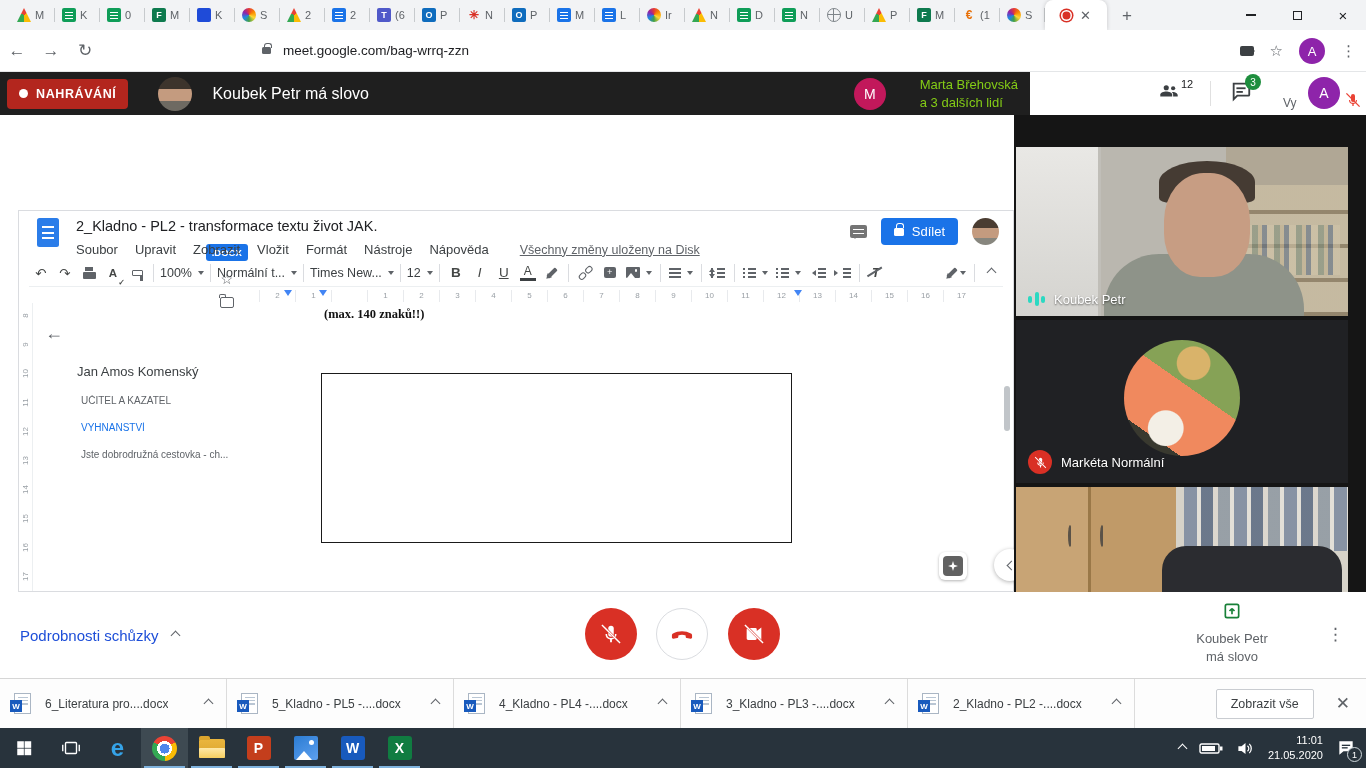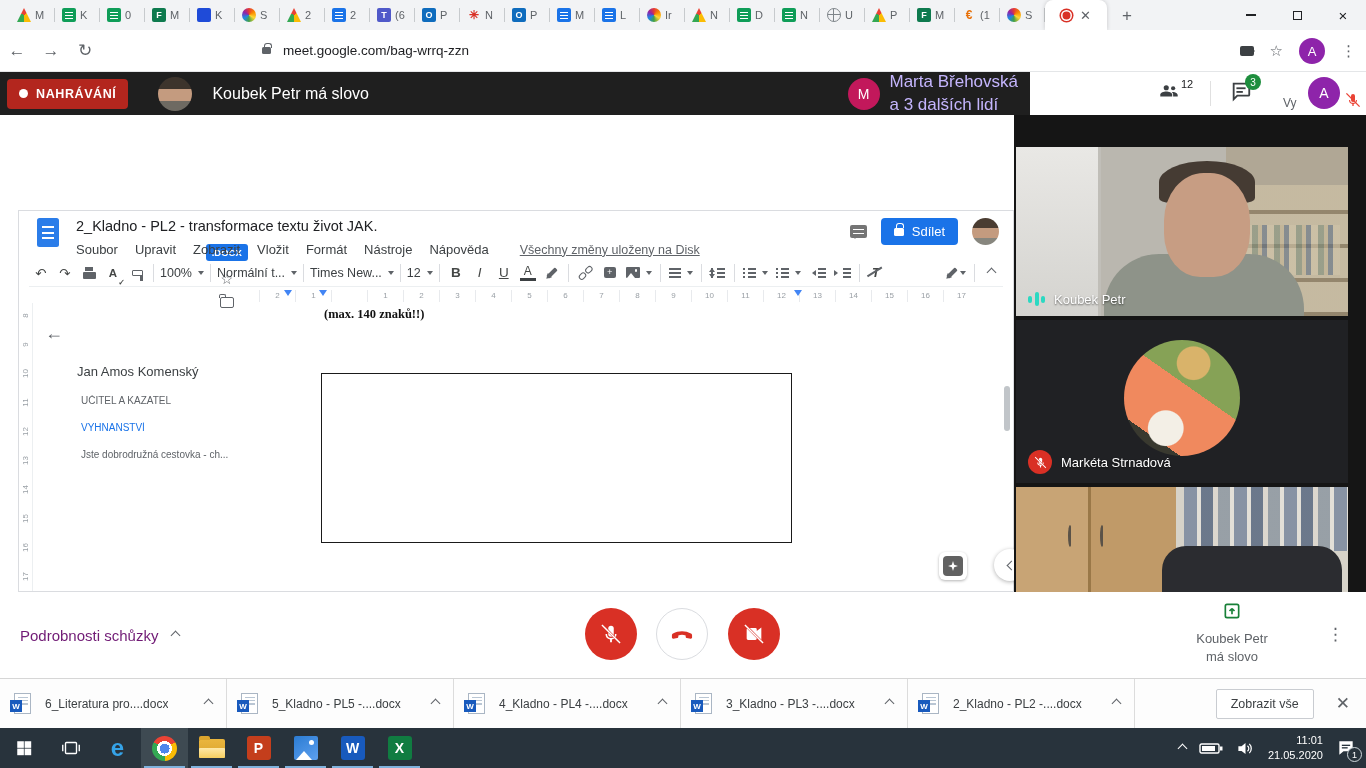--- a/index.html
+++ b/index.html
@@ -57,21 +57,21 @@
 
   
   #meethdr { position:absolute; left:0; top:72px; width:1366px; height:43px; background:#fff; }
   .hdr-black { position:absolute; left:0; top:0; width:1030px; height:43px; background:#1f1f1f; display:flex; align-items:center; }
   .rec-badge { margin-left:7px; background:#b3261e; color:#fff; font-size:12.5px; font-weight:bold; letter-spacing:.6px; border-radius:4px; padding:8px 12px; display:flex; align-items:center; gap:8px; }
   .rec-dot { width:9px; height:9px; border-radius:50%; background:#fff; }
   .avatar-photo { width:34px; height:34px; border-radius:50%; margin-left:30px; background:linear-gradient(#3d342c 0 34%, #c49b7f 34% 72%, #6e6a62 72%); }
   .speaker-banner { color:#fff; font-size:16px; margin-left:20px; }
   .marta { position:absolute; right:12px; top:0; height:43px; display:flex; align-items:center; gap:10px; }
   .avatar-m { width:32px; height:32px; border-radius:50%; background:#c2185b; color:#fff; font-size:14px; display:flex; align-items:center; justify-content:center; }
-  .marta-text { color:#c4b5fd; font-size:17px; line-height:1.35; }
+  .marta-text { color:#84cc16; font-size:13px; line-height:1.35;margin-left:24px; }
   .hdr-white { position:absolute; left:1030px; top:0; width:336px; height:43px; background:#fff; border-bottom-left-radius:14px; }
   .ppl-wrap { position:absolute; left:128px; top:8px; display:flex; color:#3c4043; }
   .ppl-count { font-size:11px; color:#202124; margin:-2px 0 0 1px; }
   .hdr-div { position:absolute; left:180px; top:9px; width:1px; height:25px; background:#e0e0e0; }
   .chat-wrap { position:absolute; left:200px; top:8px; color:#3c4043; }
   .chat-badge { position:absolute; right:-9px; top:-6px; width:16px; height:16px; border-radius:50%; background:#1e8e3e; color:#fff; font-size:10px; display:flex; align-items:center; justify-content:center; }
   .you-label { position:absolute; left:253px; top:24px; font-size:12px; color:#5f6368; }
   .you-avatar { position:absolute; left:278px; top:5px; width:32px; height:32px; border-radius:50%; background:#8e24aa; color:#fff; font-size:14px; display:flex; align-items:center; justify-content:center; }
   .you-mic { position:absolute; left:315px; top:20px; color:#ea4335; }
 
@@ -194,21 +194,21 @@
 
   #tile3 { top:372px; height:105px; background:#d7d3c9; }
   .t3-wood { position:absolute; left:0; top:0; width:160px; height:105px; background:linear-gradient(90deg,#c8a475 0 72px,#9a7848 72px 75px,#c09a68 75px); }
   .t3-h1,.t3-h2 { position:absolute; top:38px; width:4px; height:22px; border-left:3.5px solid #5a5248; border-radius:50%; }
   .t3-h1 { left:52px; } .t3-h2 { left:84px; }
   .t3-binders { position:absolute; left:168px; top:0; width:164px; height:64px; background:repeating-linear-gradient(90deg,#74839b 0 13px,#e6e3dc 13px 17px,#51627c 17px 29px,#ded9d0 29px 34px,#88939e 34px 46px,#e6e3dc 46px 50px); opacity:.8; }
   .t3-chair { position:absolute; right:6px; bottom:0; width:180px; height:46px; background:#2b2c30; border-radius:24px 24px 0 0; }
 
   
   #meetbar { position:absolute; left:0; top:592px; width:1366px; height:86px; background:#fff; }
-  .details { position:absolute; left:20px; top:0; height:86px; display:flex; align-items:center; gap:14px; font-size:15px; color:#701a75; }
+  .details { position:absolute; left:20px; top:0; height:86px; display:flex; align-items:center; gap:14px; font-size:15px; color:#1d4ed8; }
   .callbtn { position:absolute; top:16px; width:52px; height:52px; border-radius:50%; display:flex; align-items:center; justify-content:center; }
   .btn-red { background:#d93025; color:#fff; }
   .btn-white { background:#fff; border:1px solid #dadce0; }
   #btn-mic { left:585px; } #btn-hang { left:656px; } #btn-cam { left:728px; }
   .presenter { position:absolute; left:1176px; top:9px; width:112px; text-align:center; font-size:13px; color:#5f6368; line-height:1.4; }
   .presenter .pricon { display:inline-block; margin-bottom:4px; }
   .mb-dots { position:absolute; right:22px; top:32px; font-size:17px; color:#5f6368; }
 
   
   #dlbar { position:absolute; left:0; top:678px; width:1366px; height:50px; background:#fdfdfd; border-top:1px solid #d6d6d6; display:flex; align-items:stretch; }
@@ -611,21 +611,21 @@
       <div class="t2-avatar"></div>
       <div class="tile-label">
         <span class="mic-badge">
           <svg width="13" height="13" viewBox="0 0 24 24" fill="currentColor">
               <path d="M12 15a3 3 0 0 0 3-3V6a3 3 0 0 0-6 0v6a3 3 0 0 0 3 3z"></path>
               <path d="M18 12h-1.7a4.3 4.3 0 0 1-8.6 0H6a6 6 0 0 0 5 5.9V21h2v-3.1A6 6 0 0 0 18 12z"></path>
               <rect x="-2" y="10.6" width="28" height="2.6" fill="#d93025" transform="rotate(45 12 12)"></rect>
               <rect x="-2" y="11.2" width="28" height="1.6" transform="rotate(45 12 12)"></rect>
             </svg>
         </span>
-        <span>Markéta Strnadová</span>
+        <span>Markéta Normální</span>
       </div>
     </div>
     <div class="tile" id="tile3">
       <div class="t3-wood"></div>
       <span class="t3-h1"></span>
       <span class="t3-h2"></span>
       <div class="t3-binders"></div>
       <div class="t3-chair"></div>
     </div>
   </div>

